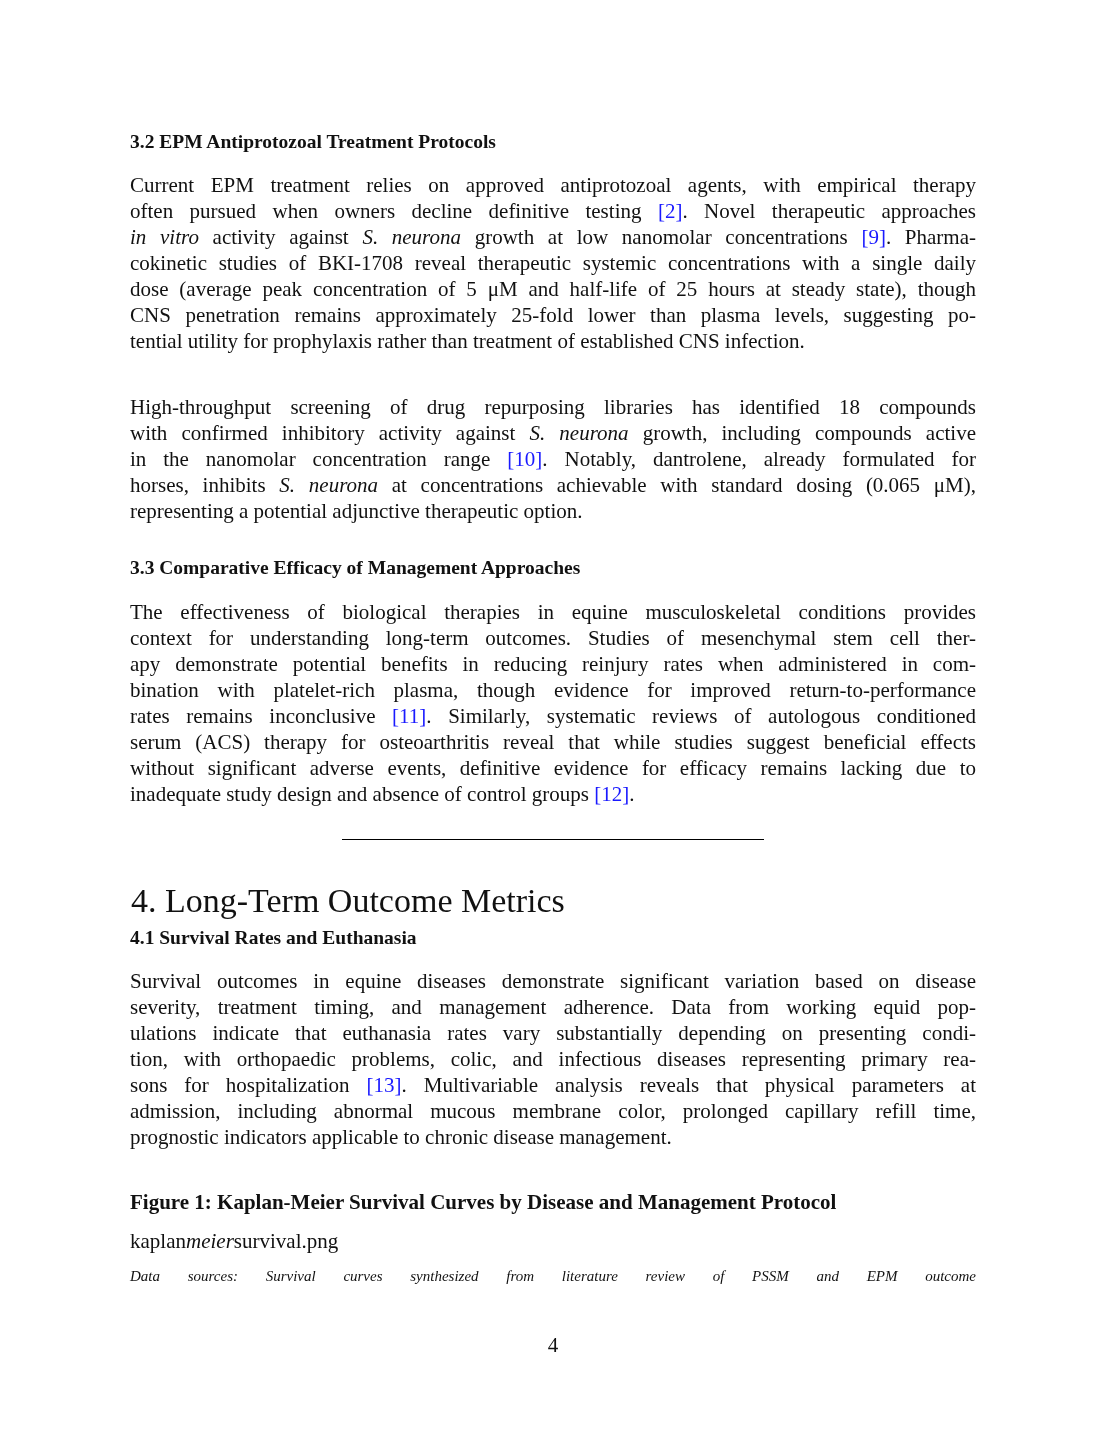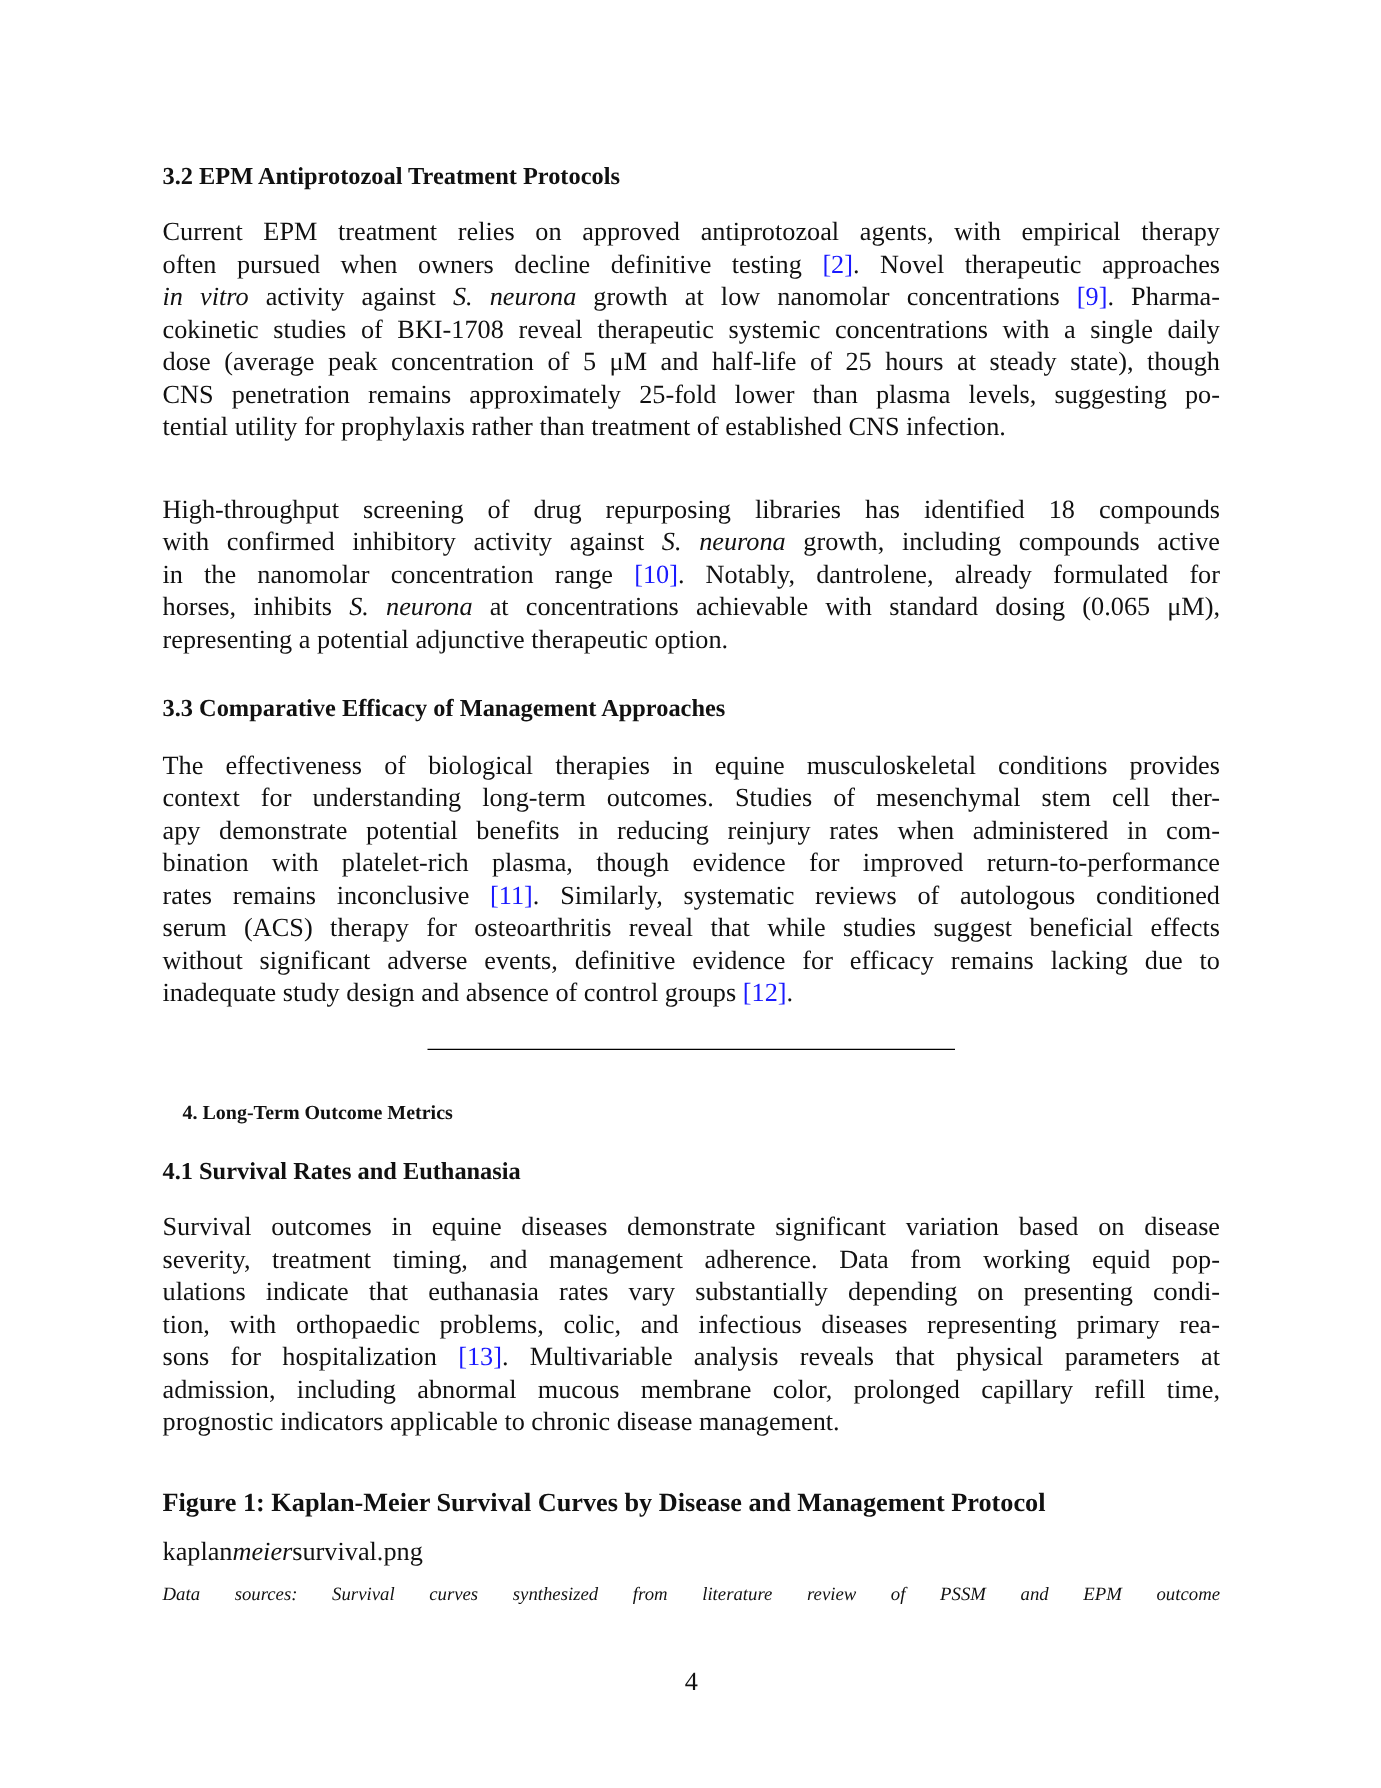--- a/index.html
+++ b/index.html
@@ -7,21 +7,21 @@
     width: 1105px; height: 1430px; position: relative; overflow: hidden;
     font-family: "Liberation Serif", "DejaVu Serif", serif;
     color: #111111;
   }
   .page { position: absolute; left: 130px; top: 0; width: 846px; }
   .h3 {
     position: absolute; left: 0; font-weight: bold; font-size: 19.5px;
     white-space: nowrap; letter-spacing: 0px;
   }
   .h2 {
-    position: absolute; left: 16px; font-weight: bold; font-size: 16px;
+    position: absolute; left: 1px; font-weight: normal; font-size: 34px;
     white-space: nowrap;
   }
   .para {
     position: absolute; left: 0; width: 846px; font-size: 21px;
     line-height: 26px;
   }
   .line { display: block; white-space: nowrap; text-align: justify; text-align-last: justify; height: 26px; }
   .line.last { text-align-last: left; }
   .cite { color: #1a1aff; }
   em, i { font-style: italic; }

